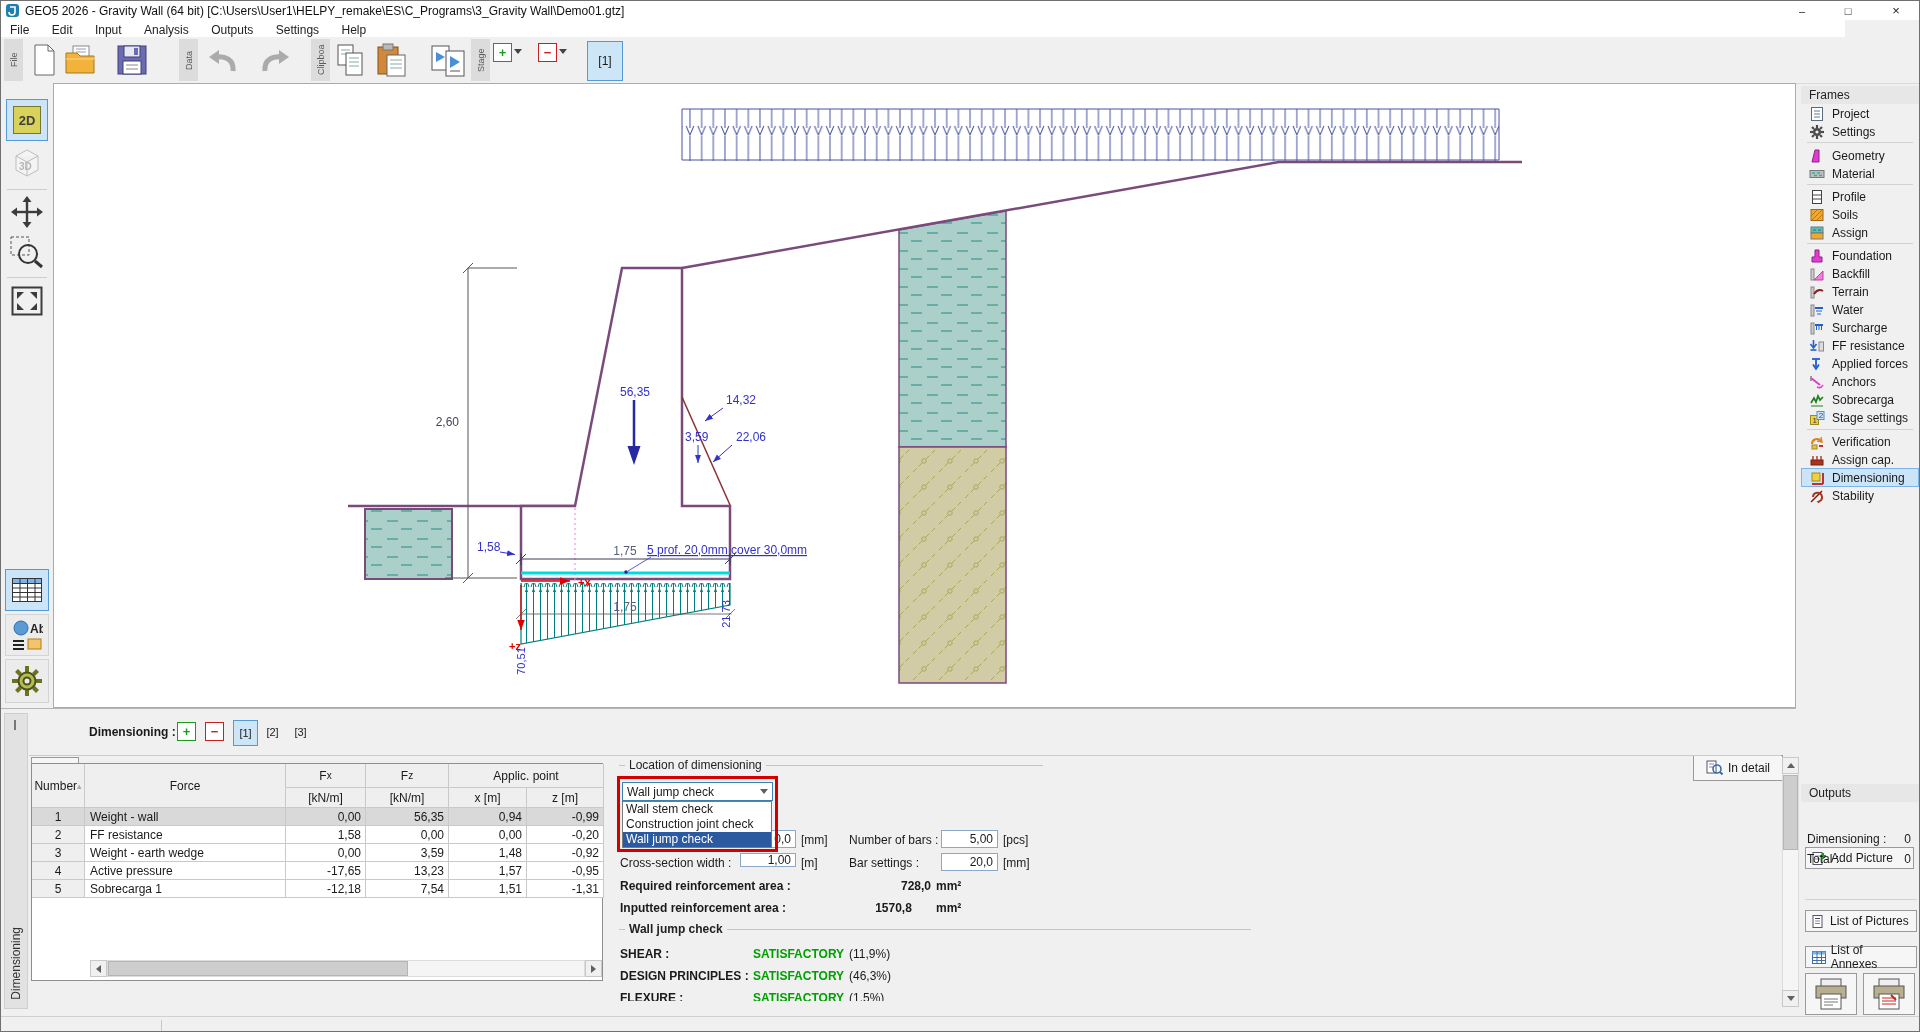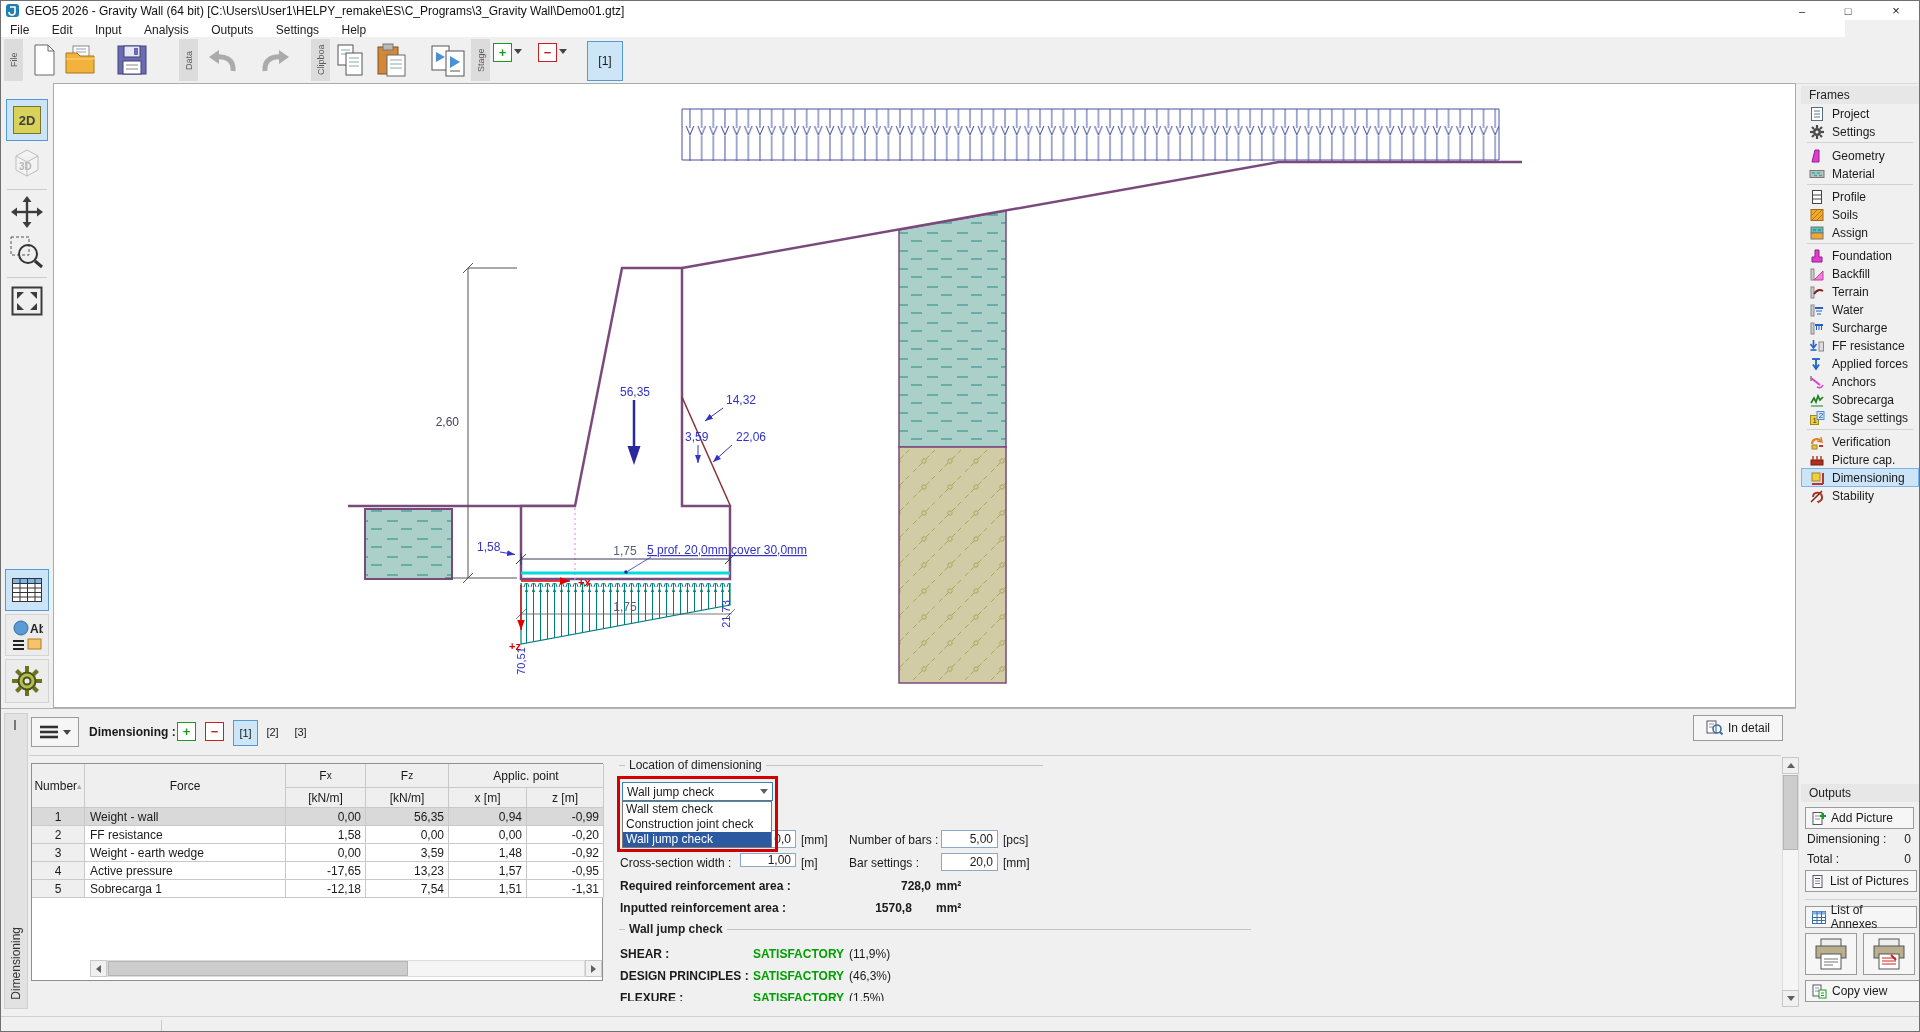--- a/index.html
+++ b/index.html
@@ -21,21 +21,21 @@
   .sq.minus{border:1px solid #cc2020;color:#cc2020;}
   .stagebig{background:#cde6f7;border:1px solid #5599d6;font-size:12px;display:flex;align-items:center;justify-content:center;}
   .leftbar{left:0;top:82px;width:52px;height:625px;background:#f0f0f0;border-right:1px solid #c9c9c9;}
   .canvas{left:52px;top:82px;width:1743px;height:625px;background:#fff;border:1px solid #ababab;box-sizing:border-box;}
   .sidebtn{display:flex;align-items:center;justify-content:center;}
   .sel-blue{background:#cce4f7;border:1px solid #5599d6;}
   .panel-h{font-size:12px;color:#222;background:#e7e7e7;display:flex;align-items:center;padding:0 8px;justify-content:space-between;}
   .fitem{left:1801px;width:116px;height:17px;display:flex;align-items:center;gap:7px;padding-left:7px;font-size:12px;box-sizing:border-box;}
   .fitem.sel{background:#cce4f7;outline:1px solid #7eb4ea;}
   .fsep{left:1806px;width:106px;height:1px;background:#d2d2d2;}
-  .obtn{background:#f6f6f6;border:1px solid #9a9a9a;display:flex;align-items:center;gap:5px;font-size:12px;padding:0 6px;box-sizing:border-box;}
+  .obtn{background:#f6f6f6;border:1px solid #9a9a9a;display:flex;align-items:center;gap:5px;font-size:12px;padding:0 6px;box-sizing:border-box;margin-top:40px;}
   .bottombar{left:0;top:707px;width:1795px;height:308px;background:#f0f0f0;border-top:1px solid #b5b5b5;}
   .sidetab{left:3px;top:712px;width:24px;height:296px;background:#e2e2e2;border:1px solid #cfcfcf;box-sizing:border-box;}
   .sidetab span{position:absolute;bottom:8px;left:4px;writing-mode:vertical-rl;transform:rotate(180deg);font-size:12px;color:#333;}
   .gt{display:grid;grid-template-columns:53px 201px 80px 83px 78px 77px;grid-template-rows:24px 20px repeat(5,18px);}
   .c{border-right:1px solid #c9c9c9;border-bottom:1px solid #c9c9c9;font-size:12px;display:flex;align-items:center;box-sizing:border-box;background:#fff;}
   .ch{background:#efefef;justify-content:center;}
   .cn{background:#efefef;justify-content:center;}
   .cr{justify-content:flex-end;padding-right:4px;}
   .cl{padding-left:5px;}
   .rsel{background:#d9d9d9 !important;}
@@ -560,21 +560,21 @@
     </div>
   <div class="abs fitem" style="top:450px">
       <svg width="16" height="16">
         <rect x="2" y="8" width="12" height="5" fill="#b03020" stroke="#702010"></rect>
         <g stroke="#b03020" stroke-width="1.4">
           <line x1="4" y1="8" x2="4" y2="4"></line>
           <line x1="8" y1="8" x2="8" y2="4"></line>
           <line x1="12" y1="8" x2="12" y2="4"></line>
         </g>
       </svg>
-      <span>Picture cap.</span>
+      <span>Assign cap.</span>
     </div>
   <div class="abs fitem sel" style="top:468px">
       <svg width="16" height="16">
         <rect x="3" y="3" width="8" height="8" fill="#f0d040" stroke="#a08820"></rect>
         <path d="M3,14 h11 M14,3 v11" stroke="#c03030" stroke-width="2" fill="none"></path>
       </svg>
       <span>Dimensioning</span>
     </div>
   <div class="abs fitem" style="top:486px">
       <svg width="16" height="16">

